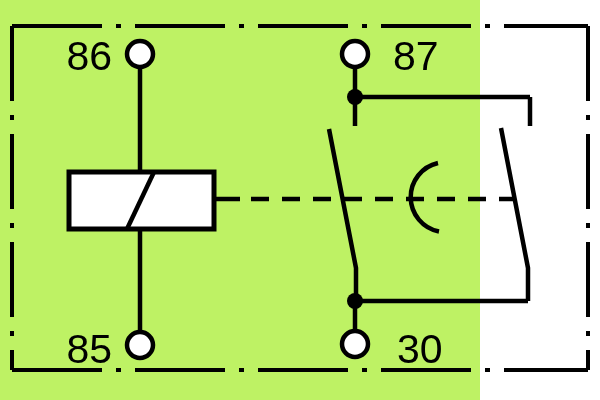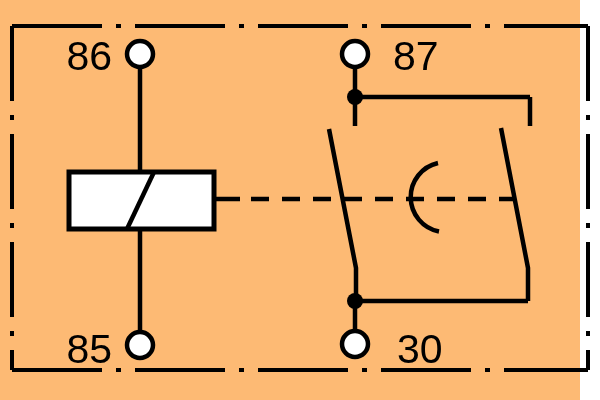--- a/index.html
+++ b/index.html
@@ -8,23 +8,23 @@
     background: #ffffff;
   }
   body {
     width: 600px;
     height: 400px;
     overflow: hidden;
     font-family: "Liberation Sans", sans-serif;
   }
   .stage {
     position: relative;
-    width: 580px;
+    width: 480px;
     height: 400px;
-    background: #fdba74;
+    background: #bef264;
   }
   svg {
     display: block;
   }
   svg text {
     font-family: "Liberation Sans", sans-serif;
     font-size: 41px;
     fill: #000000;
   }
 </style>

